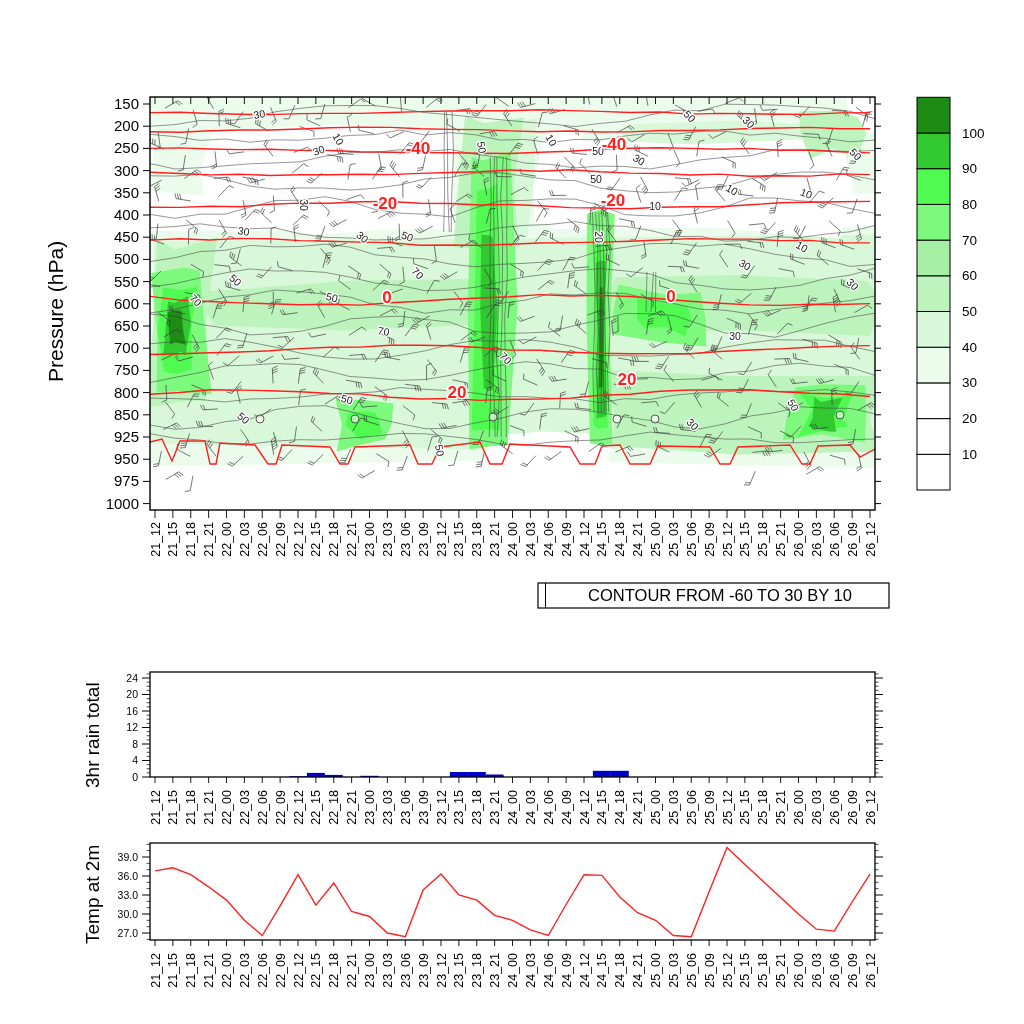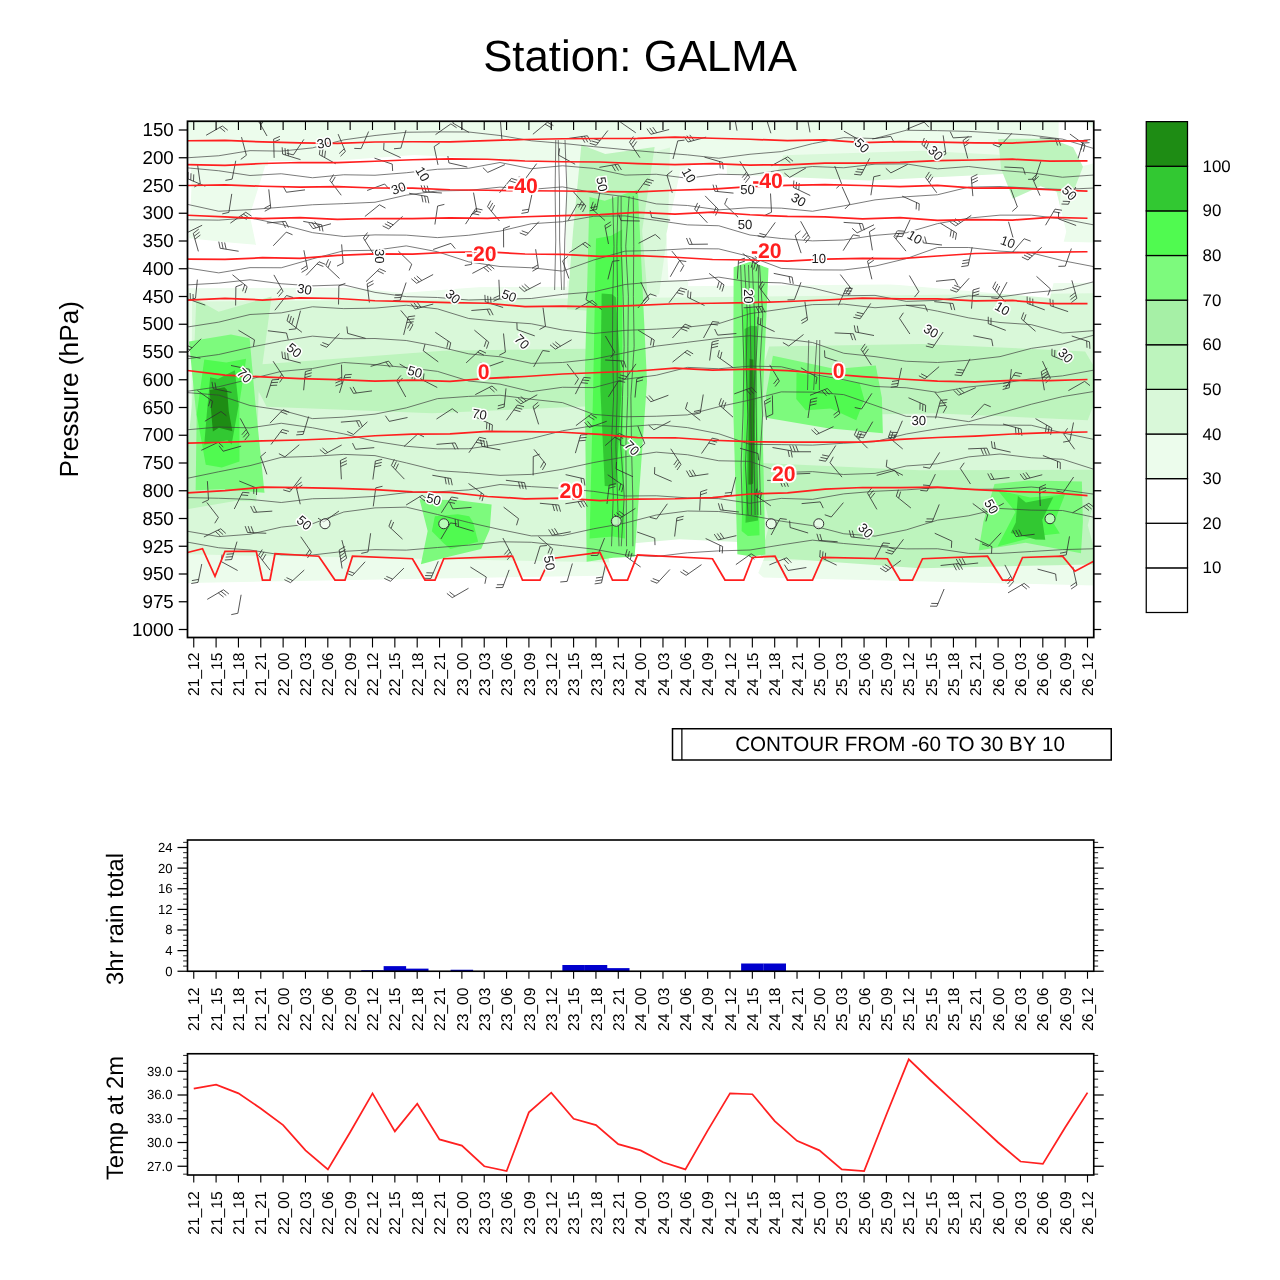--- a/index.html
+++ b/index.html
@@ -9,21 +9,20 @@
   .ylab{position:absolute;white-space:nowrap;color:#000;transform:rotate(-90deg);transform-origin:left top;}
   .ylab.main{left:44px;top:382px;font-size:21px;}
   .ylab.rain{left:82px;top:788px;font-size:19px;}
   .ylab.temp{left:82px;top:944px;font-size:19px;}
   svg text{font-family:"Liberation Sans",sans-serif;}
 </style>
 </head>
 <body>
 
 <div class="canvas">
-  <div class="title">Station: GALMA</div>
   <div class="ylab main">Pressure (hPa)</div>
   <div class="ylab rain">3hr rain total</div>
   <div class="ylab temp">Temp at 2m</div>
   <svg id="plot" width="1024" height="1024" viewBox="0 0 1024 1024">
       <defs>
         <clipPath id="mc">
           <rect x="0" y="0" width="725" height="413"></rect>
         </clipPath>
       </defs>
       <g transform="translate(150,97)" clip-path="url(#mc)">

